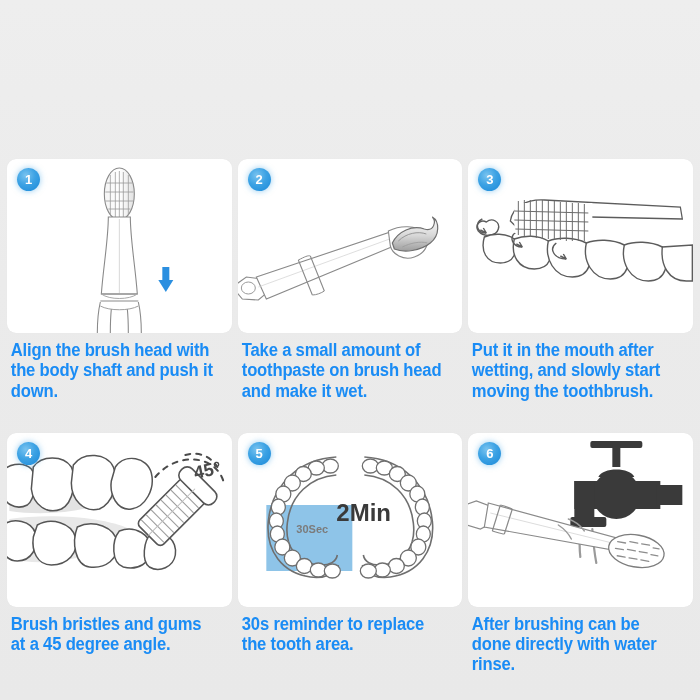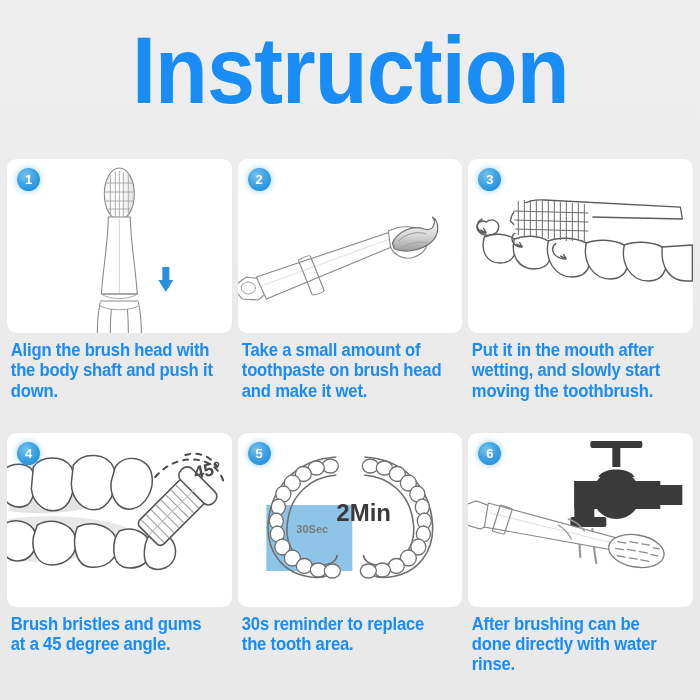--- a/index.html
+++ b/index.html
@@ -109,23 +109,20 @@
     letter-spacing: -0.2px;
     transform: scaleX(0.95);
     transform-origin: left center;
   }
 </style>
 </head>
 <body>
 
 <div class="page">
 
-  <div class="title-wrap">
-    <div class="title">Instruction</div>
-  </div>
 
   <div class="grid">
 
     <div class="step">
       <div class="card">
         <div class="badge">1</div>
         <div class="art">
           <svg viewBox="0 0 220 174" preserveAspectRatio="xMidYMid meet">
             <defs>
               <linearGradient id="g1" x1="0" y1="0" x2="1" y2="0">

